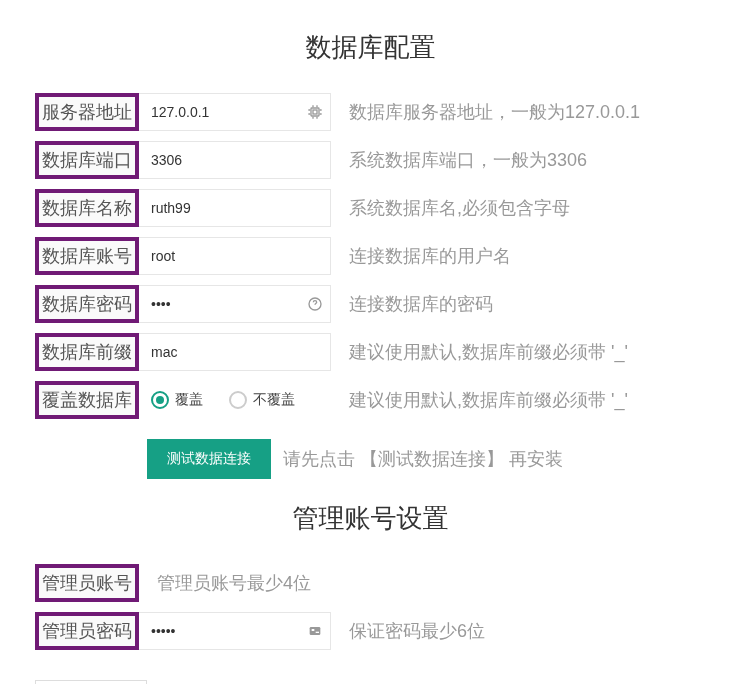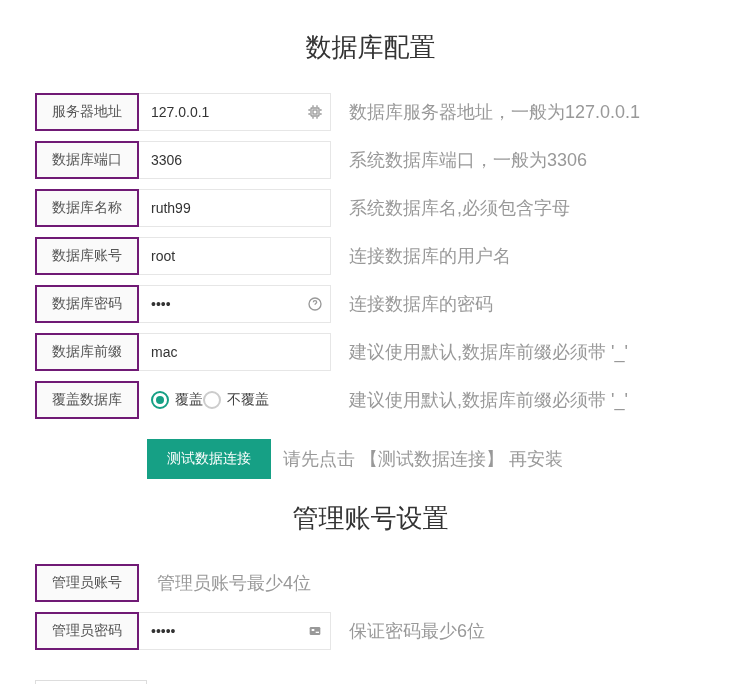--- a/index.html
+++ b/index.html
@@ -19,26 +19,26 @@
       margin-bottom: 28px;
     }
     .form-row {
       display: flex;
       align-items: center;
       margin-bottom: 10px;
     }
     .label-box {
       width: 104px;
       height: 38px;
-      border: 2px solid #701a75;
+      border: 4px solid #701a75;
       background: #fafafa;
       display: flex;
       align-items: center;
       justify-content: center;
-      font-size: 14px;
+      font-size: 18px;
       color: #555;
     }
     .input-wrap {
       position: relative;
       width: 192px;
       height: 38px;
     }
     .input-box {
       width: 100%;
       height: 100%;
@@ -65,20 +65,21 @@
       color: #999;
       flex: 1;
       display: flex;
       align-items: center;
     }
     .radio-group {
       width: 192px;
       height: 38px;
       display: flex;
       align-items: center;
+      gap: 26px;
       padding-left: 12px;
     }
     .radio-item {
       display: flex;
       align-items: center;
       gap: 6px;
       cursor: pointer;
     }
     .radio-outer {
       width: 18px;

